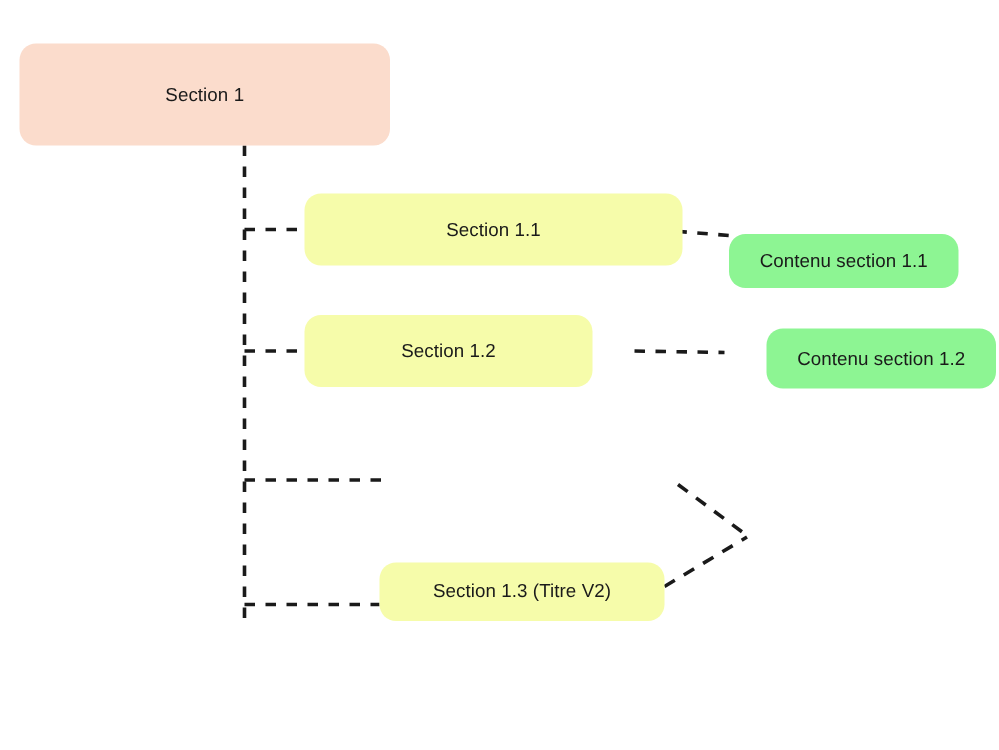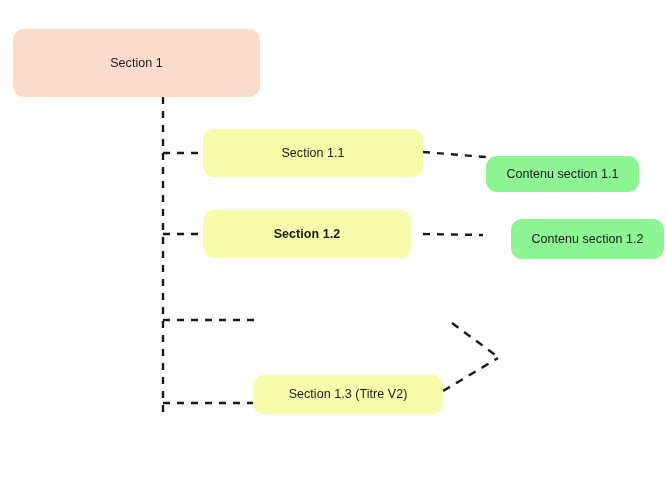--- a/index.html
+++ b/index.html
@@ -62,29 +62,29 @@
       <polyline stroke-dasharray="8 7" points="452,323 498,357"></polyline>
       <polyline stroke-dasharray="7 7" points="163,403 253,403"></polyline>
       <polyline stroke-dasharray="8 7" points="443,391 498,358"></polyline>
     </g>
   </svg>
 
   <div class="node node-root" style="left:13px; top:29px; width:247px; height:68px;">
     <span>Section 1</span>
   </div>
 
-  <div class="node node-branch" style="left:203px; top:129px; width:220px; height:48px;">
+  <div class="node node-branch" style="left:203px; top:129px; width:252px; height:48px;">
     <span>Section 1.1</span>
   </div>
 
   <div class="node node-leaf" style="left:486px; top:138px; width:153px; height:36px;margin-top:18px;">
     <span>Contenu section 1.1</span>
   </div>
 
-  <div class="node node-branch" style="left:203px; top:210px; width:208px; height:48px;font-weight:bold;">
+  <div class="node node-branch" style="left:203px; top:210px; width:192px; height:48px;">
     <span>Section 1.2</span>
   </div>
 
   <div class="node node-leaf" style="left:483px; top:219px; width:153px; height:40px;margin-left:28px;">
     <span>Contenu section 1.2</span>
   </div>
 
 
   <div class="node node-branch" style="left:253px; top:375px; width:190px; height:39px;">
     <span>Section 1.3 (Titre V2)</span>

